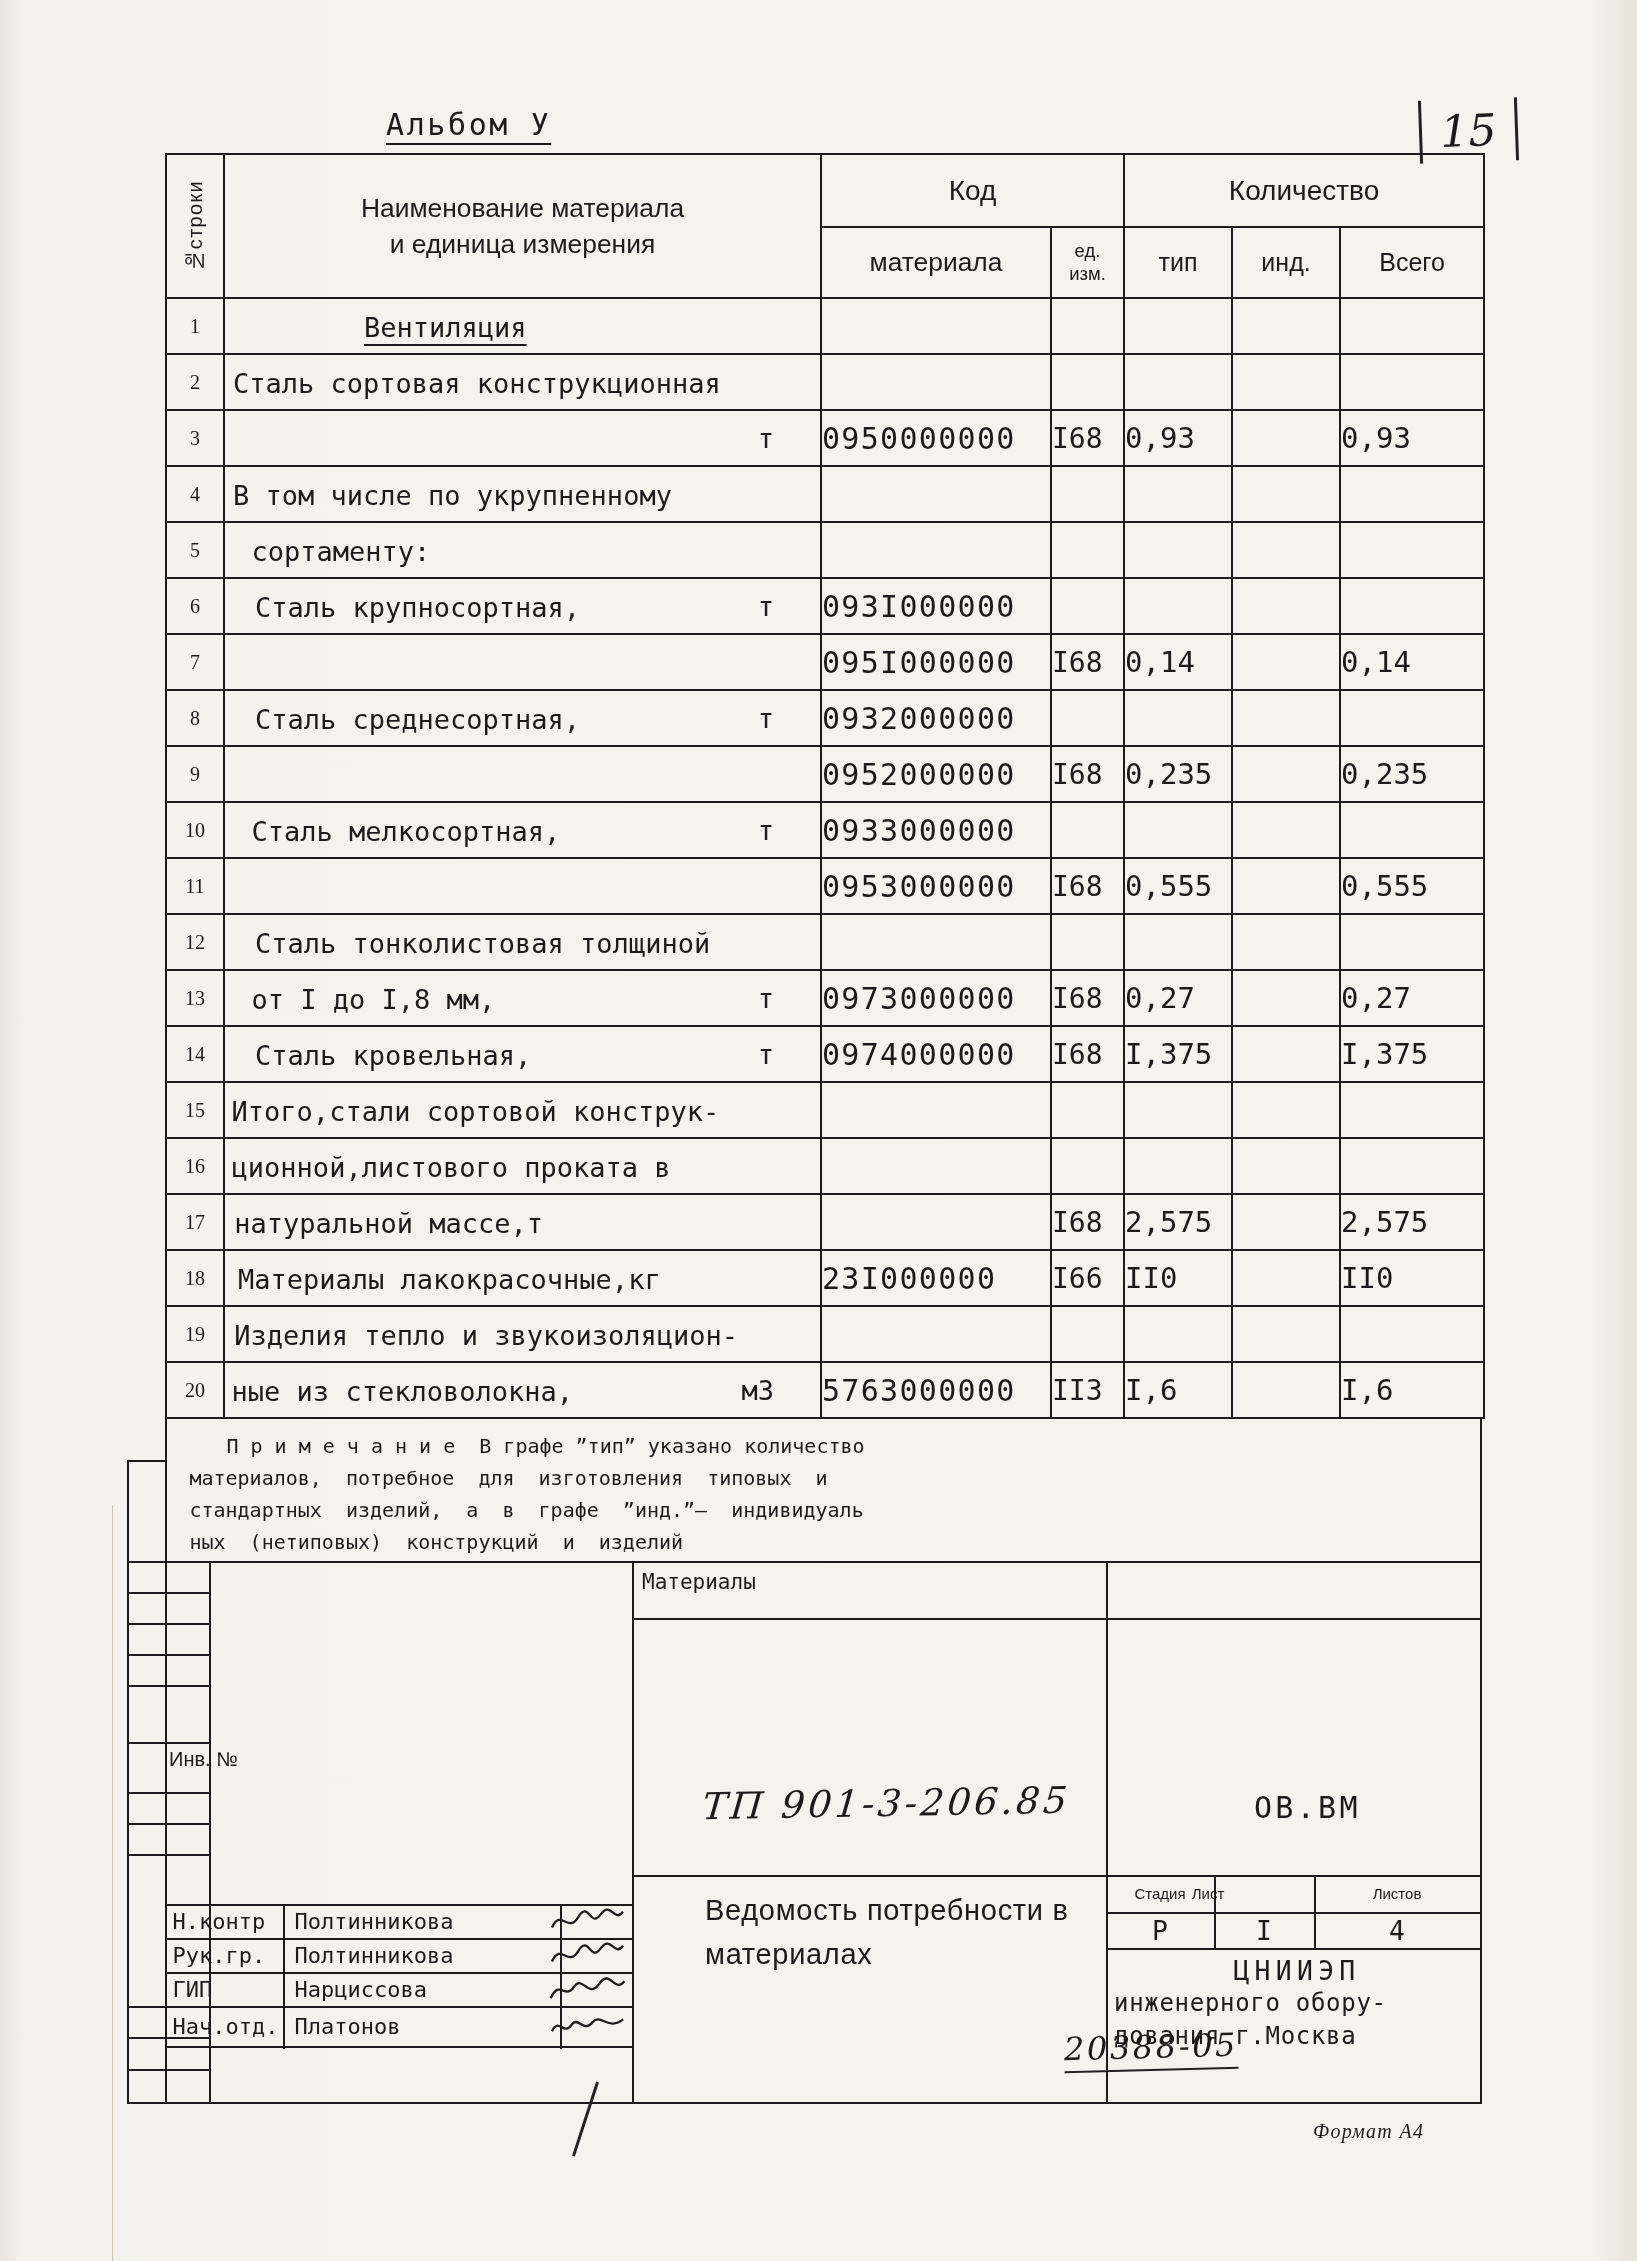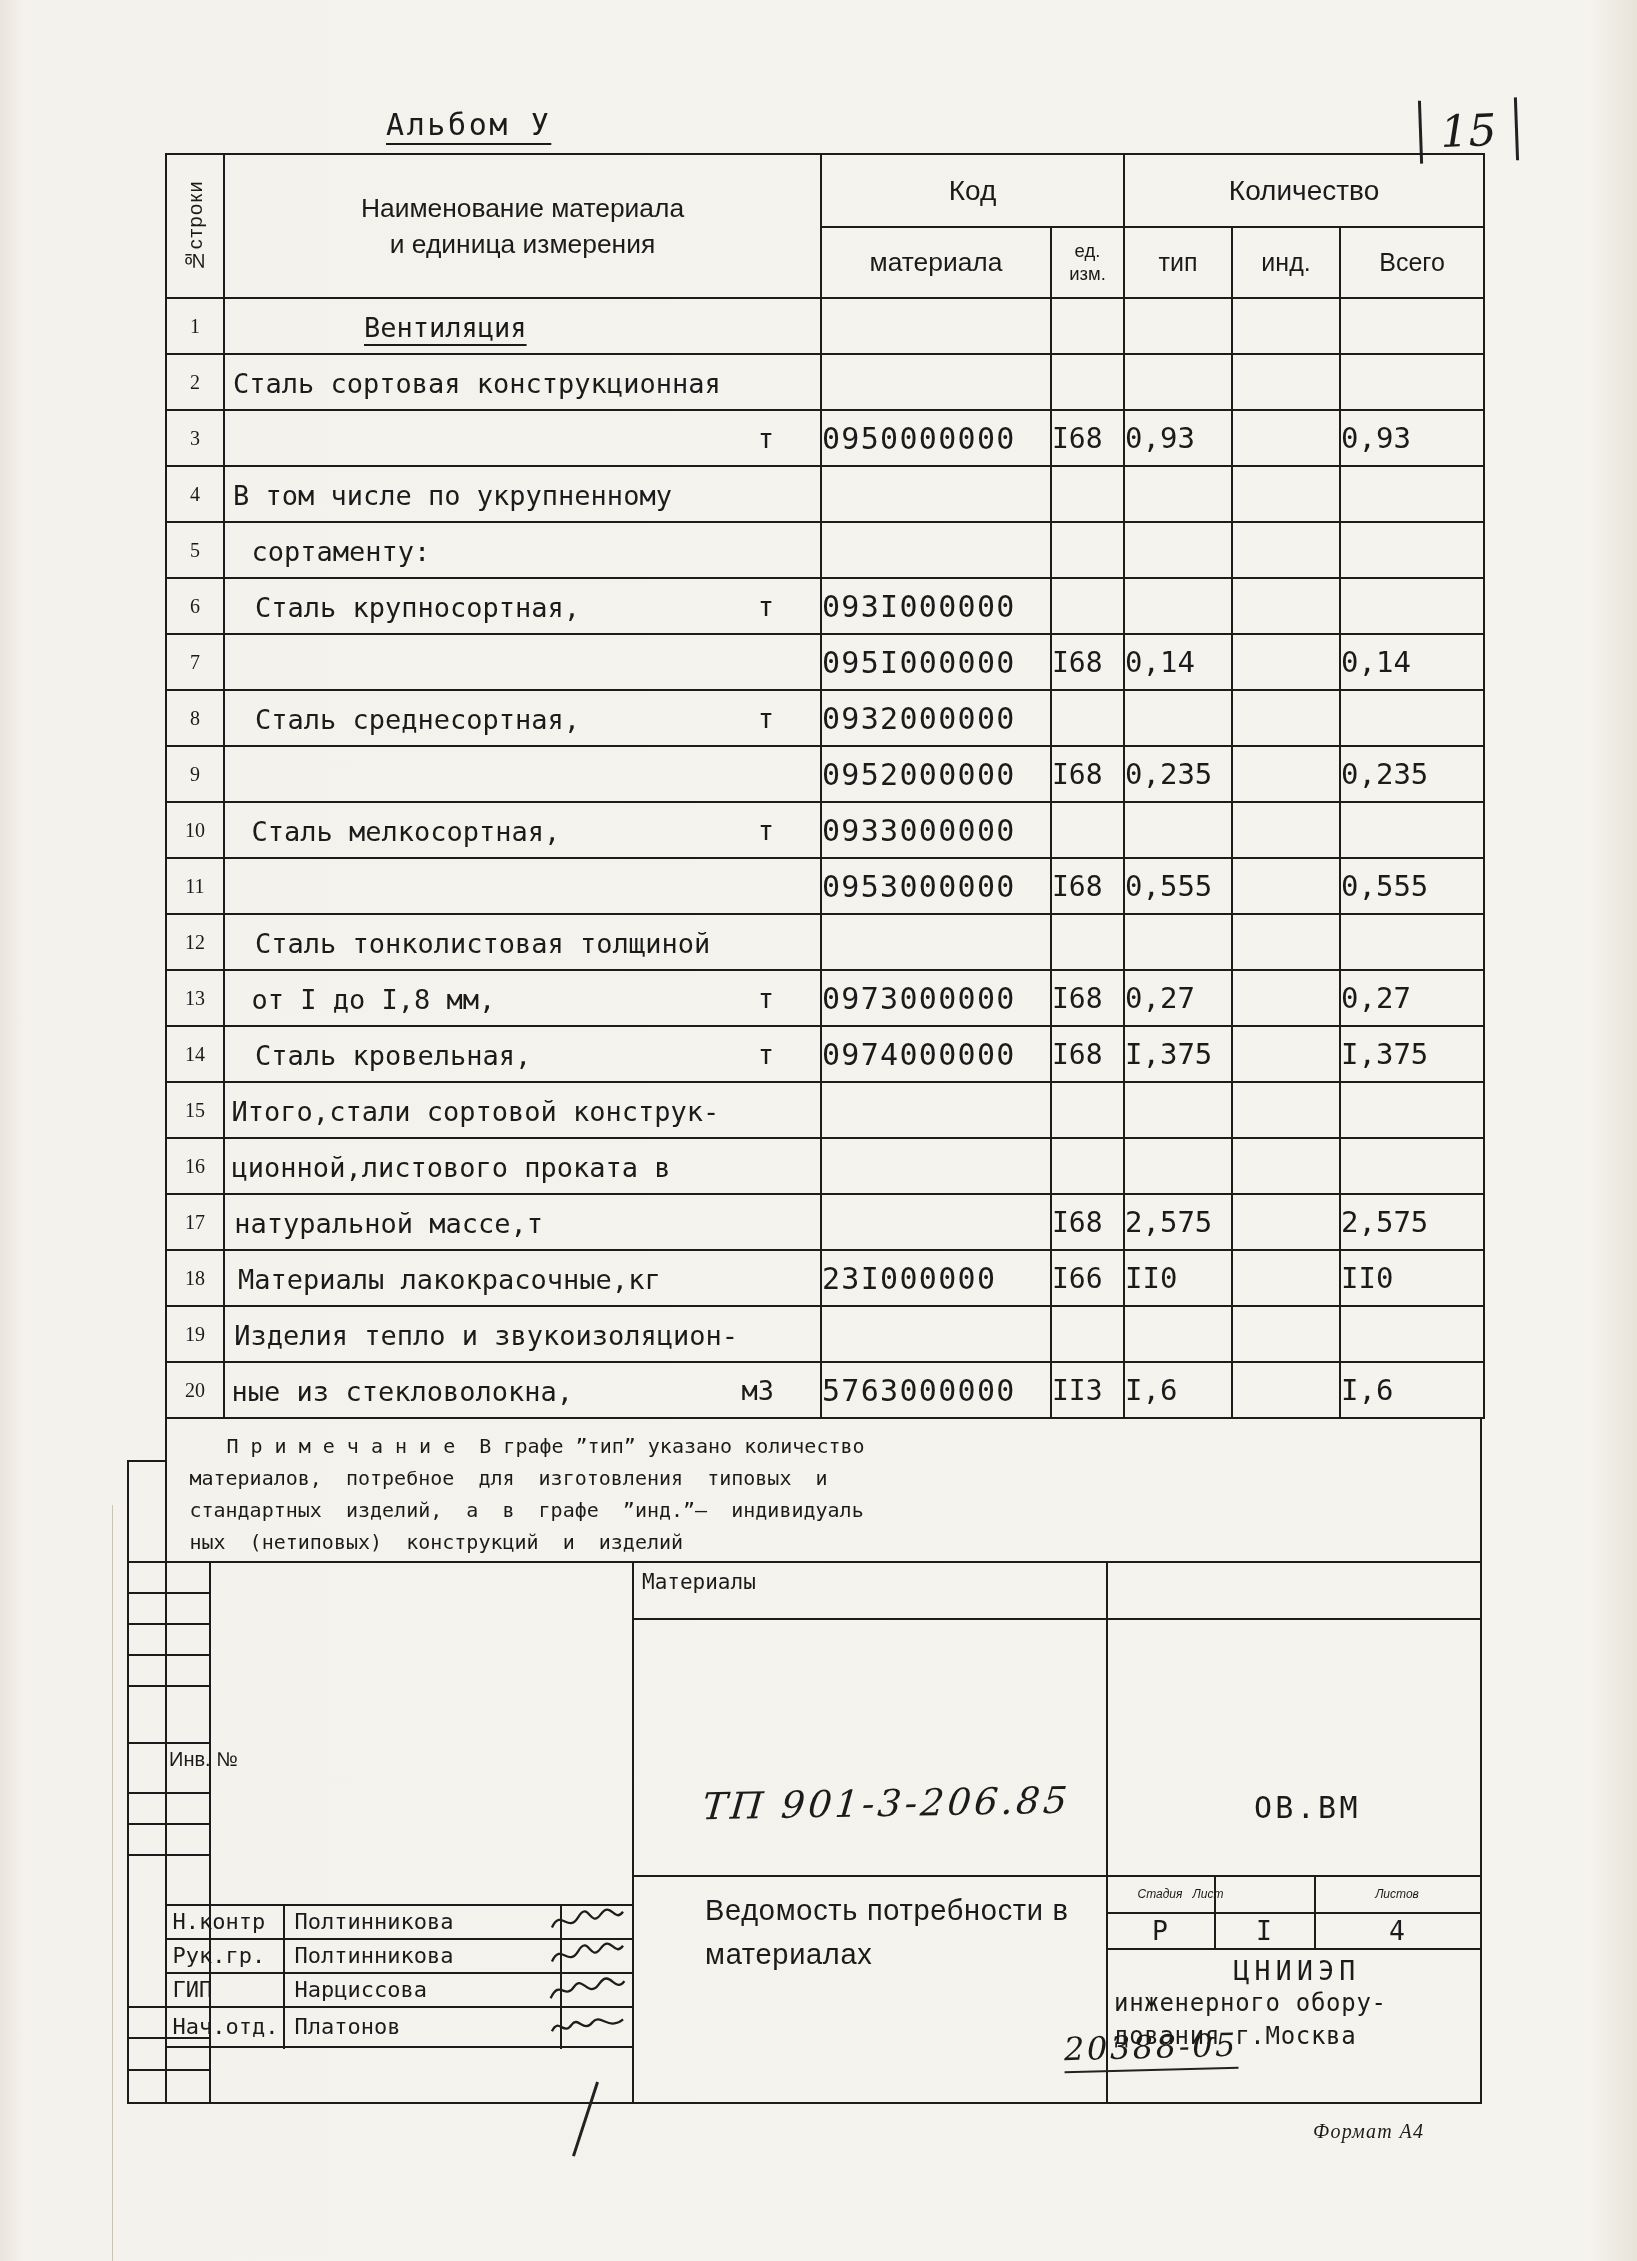--- a/index.html
+++ b/index.html
@@ -51,21 +51,21 @@
   .note-line.first{text-indent:37px;}
 
   .hand{font-family:"DejaVu Serif",serif;font-style:italic;}
   .binding{position:absolute;left:642px;top:1570px;font-size:21px;}
   .inv{position:absolute;left:169px;top:1748px;font-size:20px;font-family:"Liberation Sans",sans-serif;white-space:nowrap;}
   .doc-num{position:absolute;left:703px;top:1782px;font-size:37px;letter-spacing:3.3px;transform:skewX(-6deg) rotate(-1deg);}
   .doc-code{position:absolute;left:1254px;top:1790px;font-size:30px;letter-spacing:3.3px;}
   .doc-title{position:absolute;left:705px;top:1888px;width:422px;
     font-family:"Liberation Sans",sans-serif;font-size:29px;line-height:44px;letter-spacing:0.7px;}
   .stage-cell{position:absolute;height:37px;display:flex;align-items:center;justify-content:center;}
-  .sh{font-family:"Liberation Sans",sans-serif;font-size:12px;font-style:italic;}
+  .sh{font-family:"Liberation Sans",sans-serif;font-size:15px;}
   .sv{font-size:26.4px;}
   .org{position:absolute;left:1106px;top:1954px;width:374px;line-height:33px;padding-left:8px;}
   .org-l0{text-align:center;font-size:26.4px;letter-spacing:5.3px;}
   .org-l{font-size:24px;letter-spacing:0.7px;}
 
   .sig-row{position:absolute;left:166px;width:465px;display:flex;align-items:center;}
   .sig-role{margin-left:6.6px;width:114px;font-size:22px;white-space:nowrap;}
   .sig-name{margin-left:8px;font-size:22px;white-space:nowrap;}
   .sig-svg{position:absolute;right:4px;top:50%;transform:translateY(-50%);}
 

